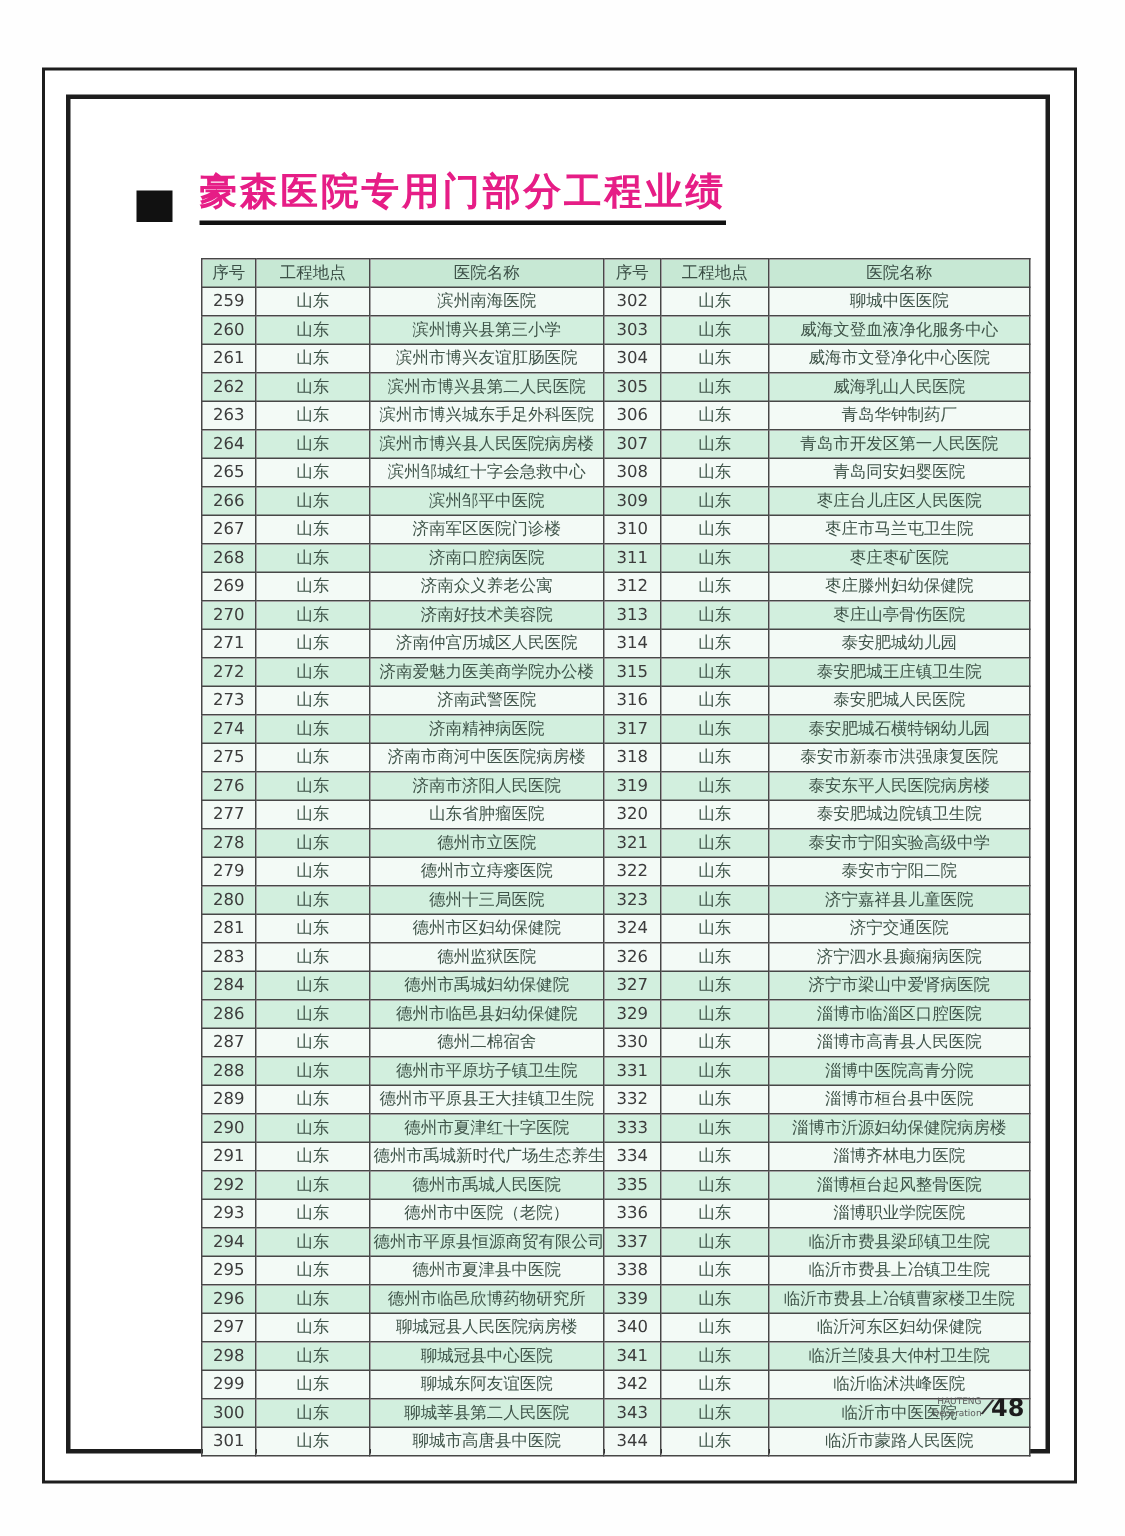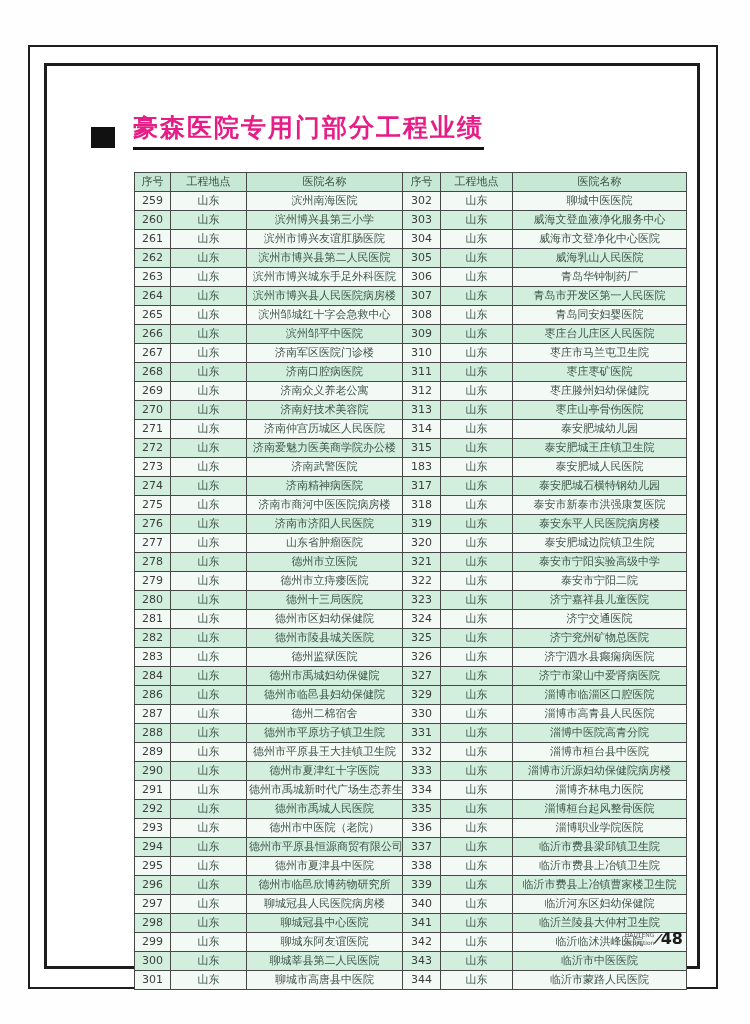--- a/index.html
+++ b/index.html
@@ -217,21 +217,21 @@
               <td>山东</td>
               <td>济南爱魅力医美商学院办公楼</td>
               <td class="cell-num">315</td>
               <td>山东</td>
               <td>泰安肥城王庄镇卫生院</td>
             </tr>
             <tr class="row-light">
               <td class="cell-num">273</td>
               <td>山东</td>
               <td>济南武警医院</td>
-              <td class="cell-num">183</td>
+              <td class="cell-num">316</td>
               <td>山东</td>
               <td>泰安肥城人民医院</td>
             </tr>
             <tr class="row-green">
               <td class="cell-num">274</td>
               <td>山东</td>
               <td>济南精神病医院</td>
               <td class="cell-num">317</td>
               <td>山东</td>
               <td>泰安肥城石横特钢幼儿园</td>
@@ -284,28 +284,20 @@
               <td>山东</td>
               <td>济宁嘉祥县儿童医院</td>
             </tr>
             <tr class="row-light">
               <td class="cell-num">281</td>
               <td>山东</td>
               <td>德州市区妇幼保健院</td>
               <td class="cell-num">324</td>
               <td>山东</td>
               <td>济宁交通医院</td>
-            </tr>
-            <tr class="row-green">
-              <td class="cell-num">282</td>
-              <td>山东</td>
-              <td>德州市陵县城关医院</td>
-              <td class="cell-num">325</td>
-              <td>山东</td>
-              <td>济宁兖州矿物总医院</td>
             </tr>
             <tr class="row-light">
               <td class="cell-num">283</td>
               <td>山东</td>
               <td>德州监狱医院</td>
               <td class="cell-num">326</td>
               <td>山东</td>
               <td>济宁泗水县癫痫病医院</td>
             </tr>
             <tr class="row-green">

